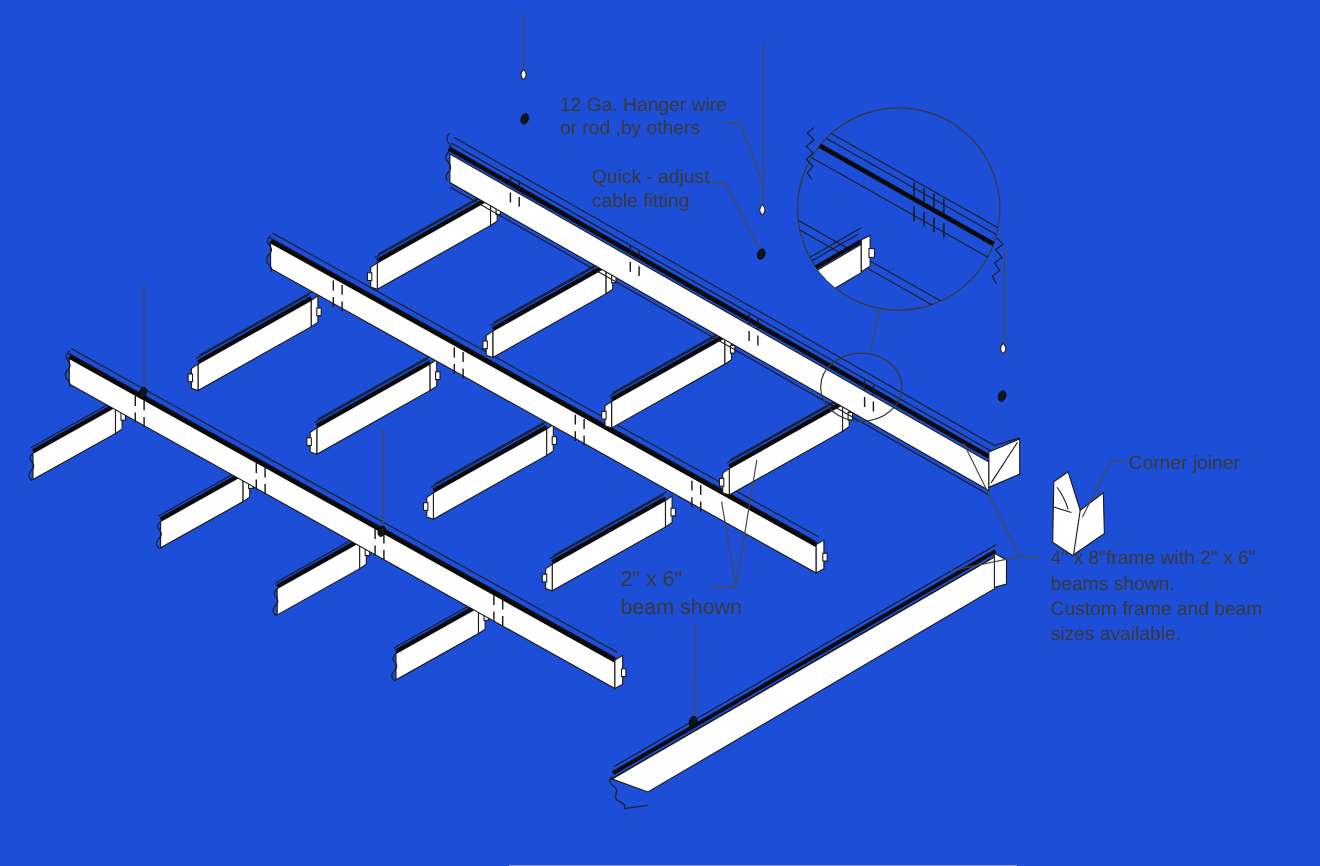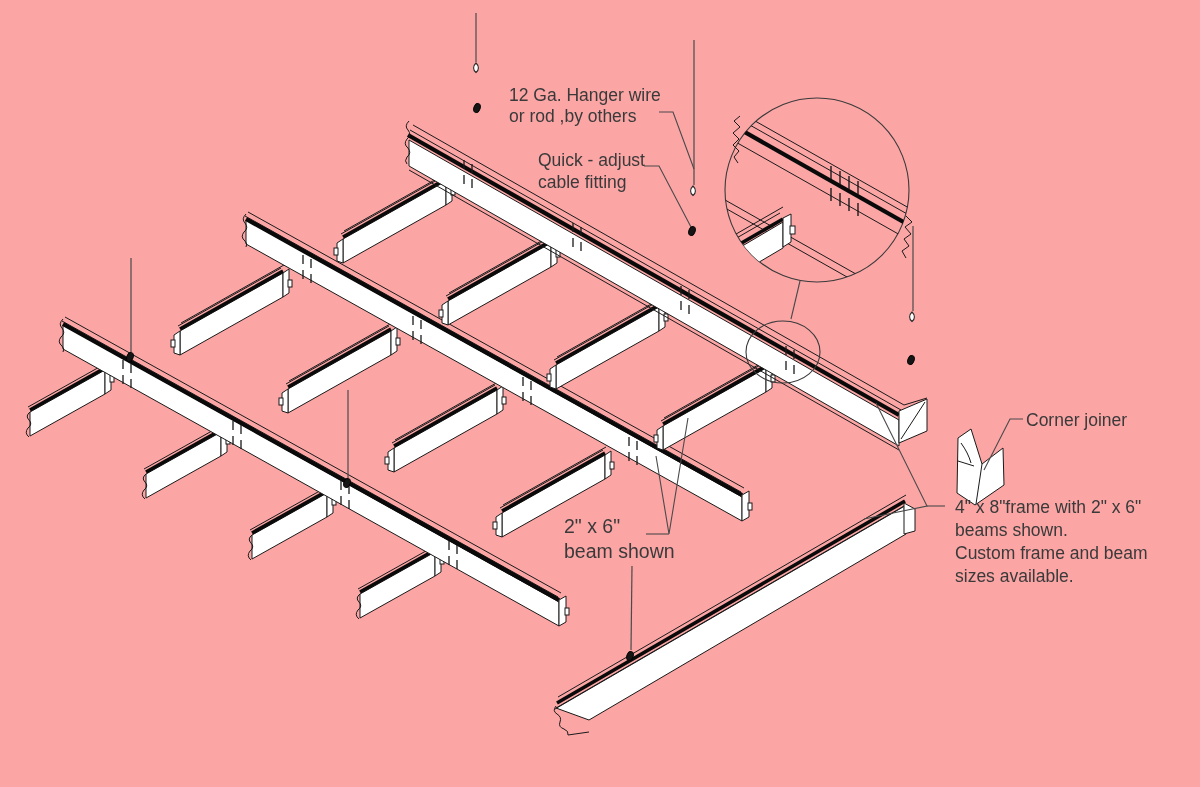--- a/index.html
+++ b/index.html
@@ -1,16 +1,16 @@
 <!DOCTYPE html>
 <html><head>
 <meta charset="utf-8">
 <style>
   html,body{margin:0;padding:0;background:#ffffff;}
-  .stage{position:relative;width:1200px;height:787px;background:#fca5a5;overflow:hidden;
+  .stage{position:relative;width:1200px;height:787px;background:#1d4ed8;overflow:hidden;
          font-family:"Liberation Sans", sans-serif;text-decoration:underline;}
   svg{display:block}
   svg text{fill:#3a3a3a;font-family:"Liberation Sans", sans-serif;}
   .lbl{font-size:17.5px;}
   .lbl-big{font-size:19.5px;}
   .ln{stroke:#1a1a1a;stroke-width:1;fill:none;}
   .thick{stroke:#0a0a0a;stroke-width:3.6;fill:none;}
   .thick2{stroke:#0a0a0a;stroke-width:4.2;fill:none;}
   .face{fill:#ffffff;stroke:#1a1a1a;stroke-width:1;}
   .slot{stroke:#1a1a1a;stroke-width:1.3;stroke-dasharray:9 6;fill:none;}

